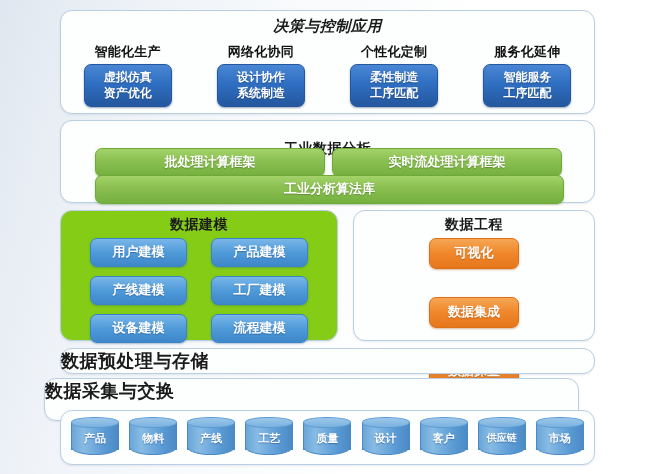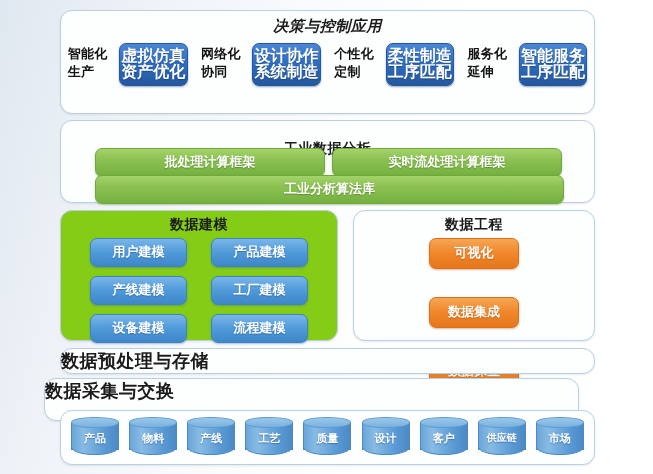--- a/index.html
+++ b/index.html
@@ -27,30 +27,30 @@
     letter-spacing:.5px;
   }
 
   
   #p-decision{left:60px;top:10px;width:535px;height:104px;}
   #p-decision .panel-title{margin-top:6px;font-size:15px;font-style:italic;}
   .dec-cols{
     position:absolute;left:0;top:32px;width:100%;height:70px;
     display:flex;justify-content:space-around;align-items:flex-start;
   }
-  .dec-col{display:flex;flex-direction:row;align-items:center;width:120px;}
+  .dec-col{display:flex;flex-direction:column;align-items:center;width:120px;}
   .dec-head{
     font-size:13px;font-weight:700;color:#121212;margin-bottom:3px;letter-spacing:.3px;
   }
   .btn-blue-dark{
     width:86px;padding:4px 0 5px;
     background:linear-gradient(180deg,#4a86d4 0%,#2f6fc2 45%,#24579e 100%);
     border:1px solid #24579e;
     border-radius:7px;
-    color:#ffffff;font-size:16px;font-weight:700;line-height:16px;
+    color:#ffffff;font-size:12px;font-weight:700;line-height:16px;
     text-align:center;
     box-shadow:0 1px 2px rgba(30,60,110,.45);
     text-shadow:0 1px 1px rgba(20,45,85,.5);
   }
   .btn-blue-dark .l2{display:block;}
 
   
   #p-analytics{left:60px;top:120px;width:535px;height:83px;}
   #p-analytics .panel-title{margin-top:19px;}
   .grn-row{

